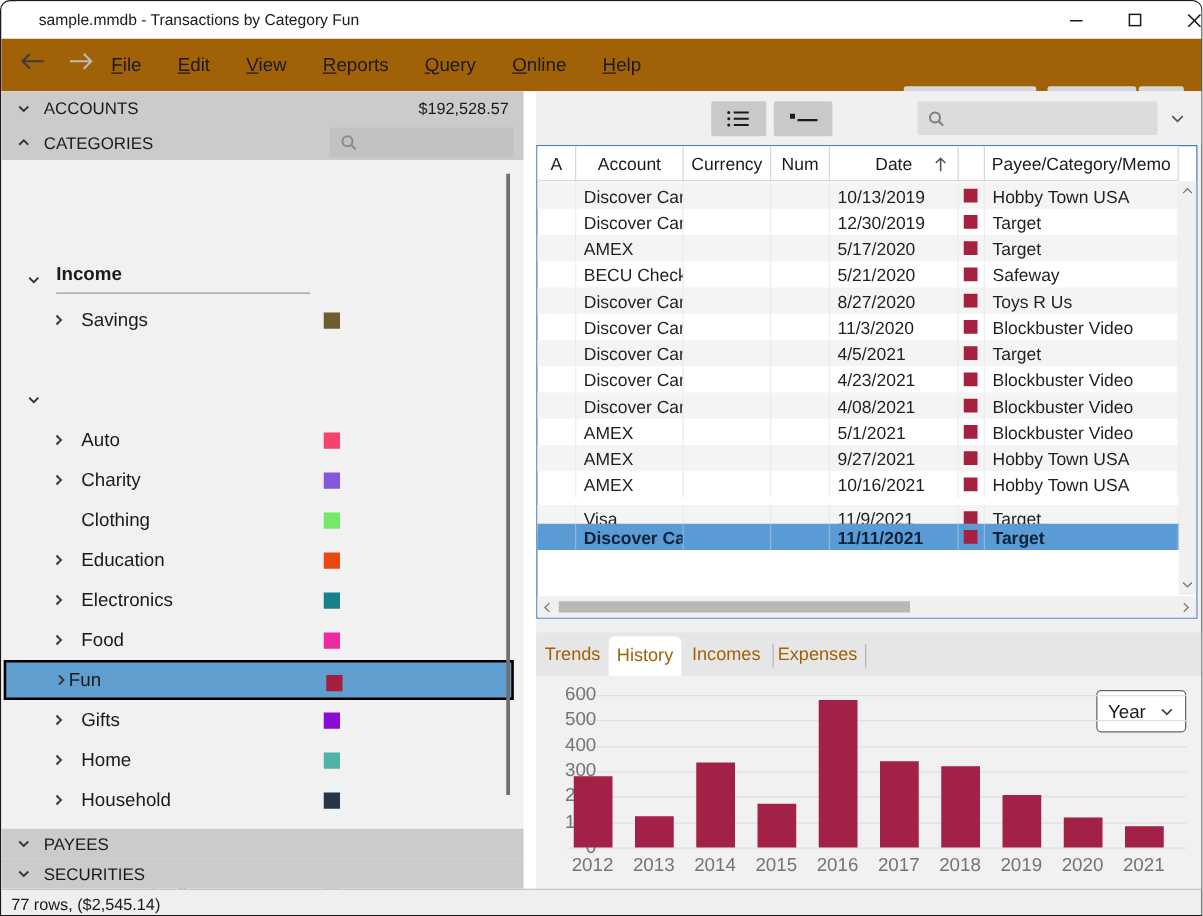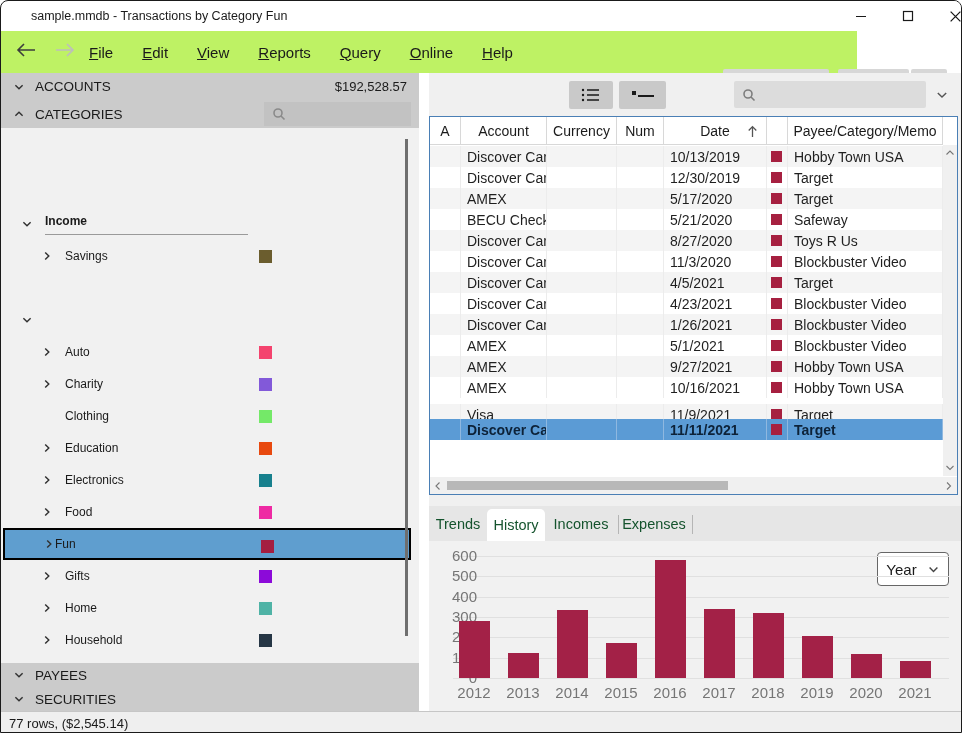--- a/index.html
+++ b/index.html
@@ -8,37 +8,37 @@
   .window { position:relative; width:962px; height:733px; background:#ffffff;
     border:1px solid #1a1a1a; border-radius:8px 8px 0 0; overflow:hidden; }
   .abs { position:absolute; }
 
   
   .titlebar { left:12px; top:0; width:962px; height:30px; background:#fff; }
   .title-text { left:18px; top:8px; font-size:12.5px; color:#1a1a1a; }
   .winbtn { top:4px; width:32px; height:22px; display:flex; align-items:center; justify-content:center; }
 
   
-  .menubar { left:0; top:30px; width:856px; height:42px; background:#bef264; }
+  .menubar { left:0; top:30px; width:962px; height:42px; background:#a16207; }
   .nav-arrow { top:8px; font-size:20px; line-height:26px; }
   .menus { left:88px; top:0; height:42px; display:flex; align-items:center; gap:29px; }
   .menu-item { font-size:15px; color:#1a1a1a; cursor:default; }
   .menu-item u { text-decoration:underline; }
   .toolbtn { top:38px; height:31px; background:#d7d7d7; border-radius:2px;
     display:flex; align-items:center; justify-content:center; gap:8px; font-size:15px; color:#1a1a1a; }
 
   
   .leftpanel { left:0; top:72px; width:418px; height:638px; background:#f1f1f1; }
   .sec-header { left:0; width:418px; background:#cbcbcb; display:flex; align-items:center; font-size:13.5px; color:#1a1a1a; }
   .sec-header .chev { margin:0 10px 0 12px; display:flex; }
   .cat-search { left:263px; top:101px; width:147px; height:24px; background:#c2c2c2; display:flex; align-items:center; padding-left:8px; }
   .tree { left:0; top:127px; width:418px; height:535px; overflow:hidden; }
   .tree-row { position:absolute; left:2px; width:408px; height:32px; display:flex; align-items:center; }
   .tree-row .chev { position:absolute; display:flex; }
-  .tree-label { font-size:12px; color:#1a1a1a; }
+  .tree-label { font-size:15px; color:#1a1a1a; }
   .group-wrap { position:absolute; left:42px; top:3px; width:203px; border-bottom:1px solid #9a9a9a; padding-bottom:5px; }
   .group-wrap .tree-label { font-weight:bold; }
   .swatch { position:absolute; left:256px; top:10px; width:13px; height:13px; }
   .tree-row.selected { background:#5f9ecf; border:2px solid #000; }
   .tree-scroll { left:404px; top:138px; width:3px; height:497px; background:#6f6f6f; }
 
   
   .statusbar { left:0; top:710px; width:962px; height:23px; background:#efefef; border-top:1px solid #c6c6c6;
     display:flex; align-items:center; padding-left:8px; font-size:13px; color:#1a1a1a; }
 
@@ -61,21 +61,21 @@
   .grow.stripe { background:#f4f4f4; }
   .grow.selected { background:#5b9bd5; font-weight:bold; }
   .grow.selected .gcell { color:#0d2238; border-right-color:#8fb8e0; }
   .marker { width:11px; height:11px; margin-left:4px; }
   .vscroll { position:absolute; left:513px; top:28px; width:14px; height:331px; background:#f0f0f0; }
   .hscroll { position:absolute; left:0; top:360px; width:527px; height:17px; background:#f0f0f0; display:flex; align-items:center; }
   .hthumb { position:absolute; left:17px; top:4px; width:281px; height:9px; background:#b8b8b8; }
 
   
   .tabbar { left:428px; top:505px; width:534px; height:35px; background:#e6e6e6; }
-  .tab { position:absolute; top:0; height:35px; display:flex; align-items:center; justify-content:center; font-size:14.5px; color:#14532d; }
+  .tab { position:absolute; top:0; height:35px; display:flex; align-items:center; justify-content:center; font-size:14.5px; color:#a16207; }
   .tab.active { top:3px; height:32px; background:#fff; border-radius:5px 5px 0 0; }
   .tab-div { position:absolute; top:9px; width:1px; height:19px; background:#b5b5b5; }
 
   
   .chart { left:428px; top:540px; width:534px; height:170px; background:#f1f1f1; }
   .gridline { position:absolute; height:1px; background:#e0e0e0; }
   .ytick { position:absolute; width:34px; text-align:right; font-size:15px; color:#757575; }
   .xtick { position:absolute; width:49px; text-align:center; font-size:15px; color:#757575; }
   .bar { position:absolute; }
   .year-combo { left:448px; top:11px; width:72px; height:34px; border-radius:4px; border:1px solid #666; justify-content:center; gap:10px; position:absolute; background:#fff; display:flex; align-items:center; font-size:15px; color:#1a1a1a; }
@@ -471,21 +471,21 @@
           <div class="gcell" style="width: 21px; padding: 0px;">
             <span class="marker" style="background:#a62040"></span>
           </div>
           <div class="gcell" style="width: 155px;">Blockbuster Video</div>
         </div>
         <div class="grow stripe" style="top: 197px;">
           <div class="gcell" style="width: 31px;"></div>
           <div class="gcell" style="width: 86px;">Discover Card</div>
           <div class="gcell" style="width: 70px;"></div>
           <div class="gcell" style="width: 47px;"></div>
-          <div class="gcell" style="width: 103px;">1/26/2021</div>
+          <div class="gcell" style="width: 103px;">4/08/2021</div>
           <div class="gcell" style="width: 21px; padding: 0px;">
             <span class="marker" style="background:#a62040"></span>
           </div>
           <div class="gcell" style="width: 155px;">Blockbuster Video</div>
         </div>
         <div class="grow" style="top: 218px;">
           <div class="gcell" style="width: 31px;"></div>
           <div class="gcell" style="width: 86px;">AMEX</div>
           <div class="gcell" style="width: 70px;"></div>
           <div class="gcell" style="width: 47px;"></div>

